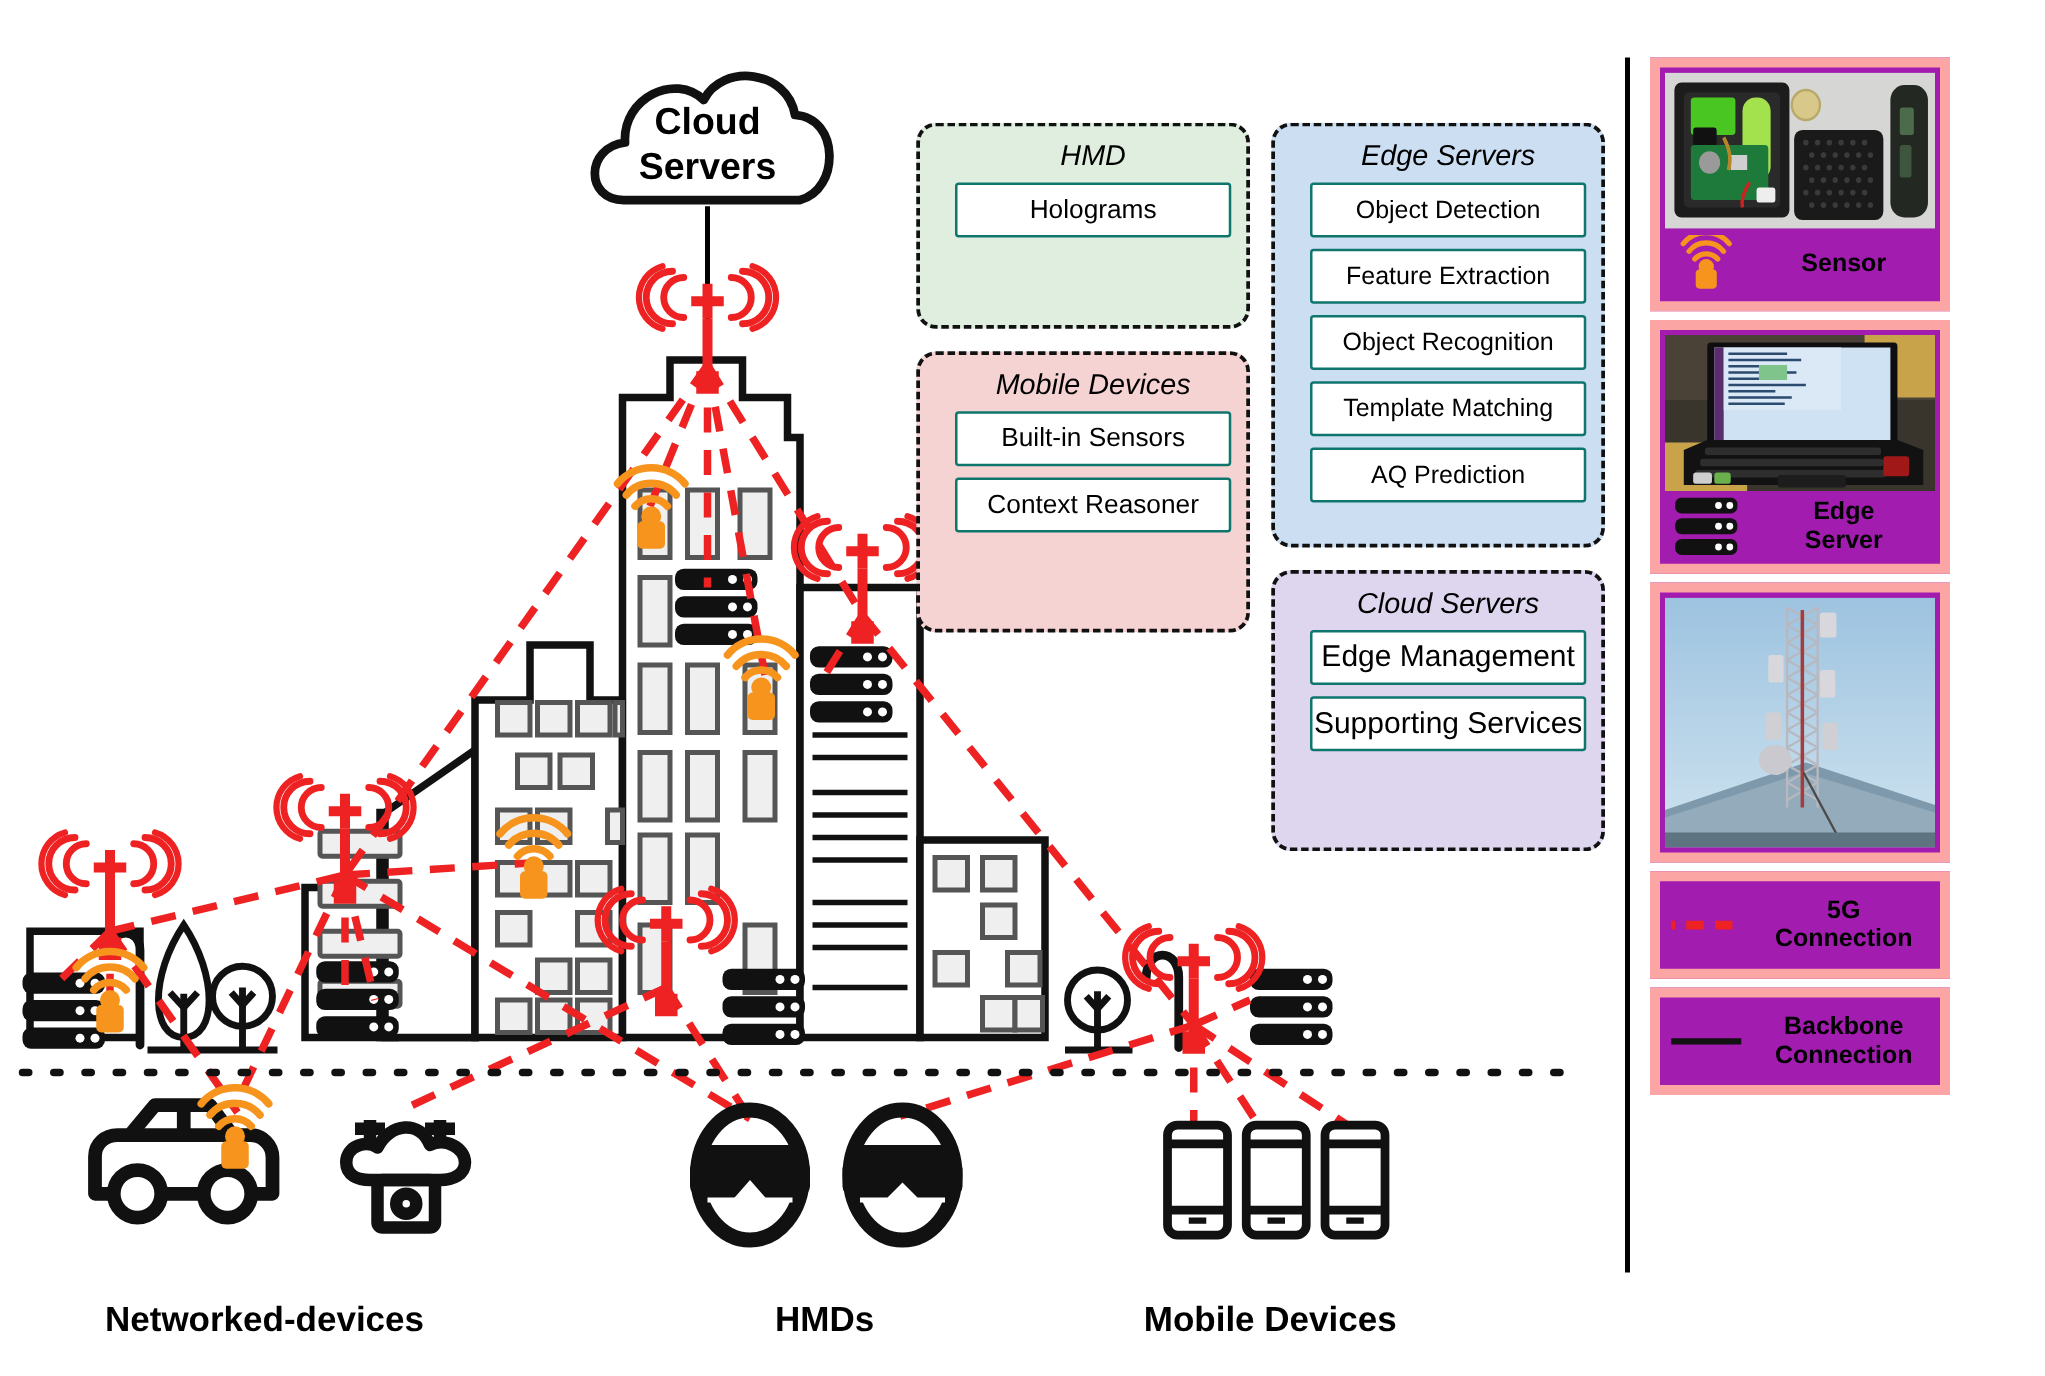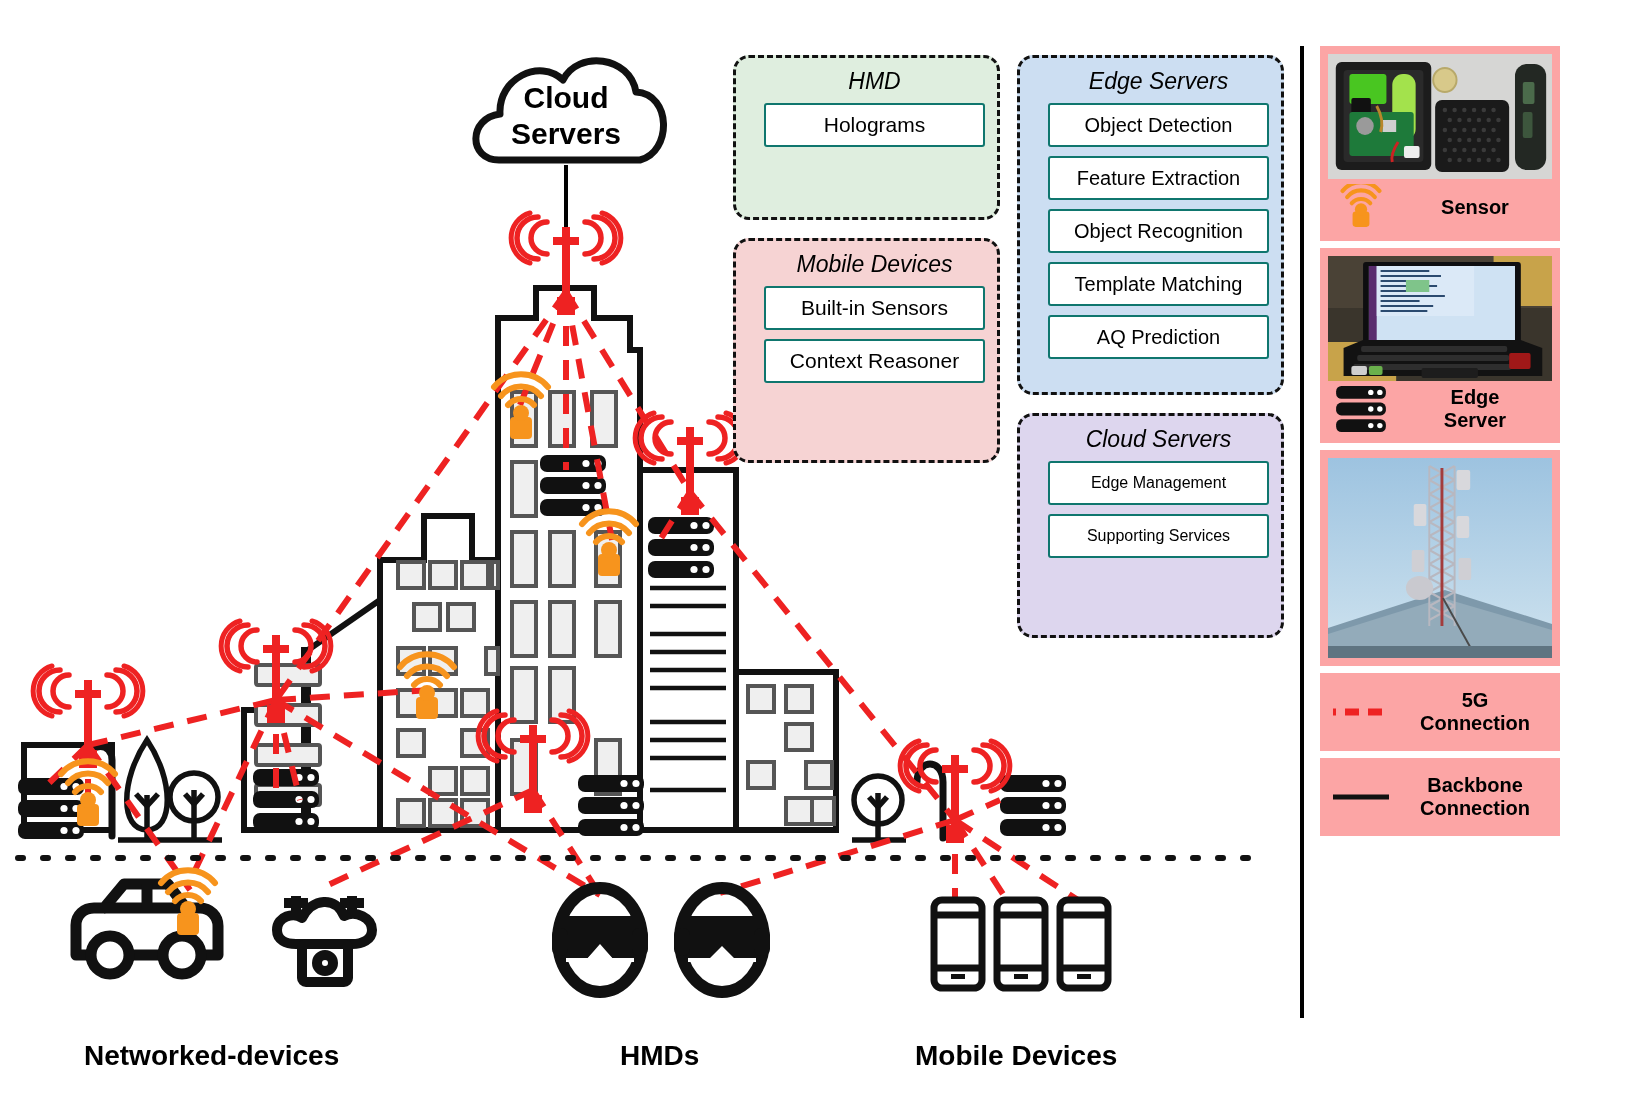--- a/index.html
+++ b/index.html
@@ -6,40 +6,40 @@
   body{width:1636px;height:1101px;position:relative;overflow:hidden;
        font-family:"Liberation Sans",sans-serif;color:#000;}
 
   #stage{position:absolute;left:0;top:0;width:1636px;height:1016px;}
 
   
   #scene{position:absolute;left:0;top:0;width:1290px;height:1101px;}
 
   
   .panel{position:absolute;border:3.5px dashed #111;border-radius:16px;
-         box-sizing:border-box;padding:6px 12px 12px 28px;}
+         box-sizing:border-box;padding:6px 12px 12px 28px;margin-top:43px;}
   .panel-title{font-style:italic;font-size:23px;text-align:center;
                line-height:30px;margin:2px 0 7px 0;font-weight:400;}
   .panel-row{background:#fff;border:2px solid #0f766e;border-radius:3px;
              text-align:center;font-size:21px;line-height:40px;height:40px;
              margin-bottom:9px;}
   .panel-row:last-child{margin-bottom:0;}
 
   #panel-hmd{left:733px;top:55px;width:267px;height:165px;background:#dfeedf;}
   #panel-mobile{left:733px;top:238px;width:267px;height:225px;background:#f6d3d3;}
   #panel-edge{left:1017px;top:55px;width:267px;height:340px;background:#ccdef2;}
   #panel-cloud{left:1017px;top:413px;width:267px;height:225px;background:#ddd6ee;}
   #panel-edge .panel-row{font-size:20px;}
-  #panel-cloud .panel-row{font-size:16px;}
+  #panel-cloud .panel-row{font-size:24px;}
 
   
   #legend-divider{position:absolute;left:1300px;top:46px;width:4px;height:972px;background:#000;}
   #legend{position:absolute;left:1320px;top:46px;width:240px;}
-  .lg-box{border:4px solid #fca5a5;box-sizing:border-box;margin-bottom:7px;
-          background:#fca5a5;padding:4px;}
+  .lg-box{border:8px solid #fca5a5;box-sizing:border-box;margin-bottom:7px;
+          background:#a21caf;padding:4px;}
   .lg-photo{width:100%;height:125px;display:block;position:relative;overflow:hidden;}
   .lg-foot{display:flex;align-items:center;gap:8px;padding:4px 2px 2px 2px;min-height:48px;}
   .lg-ico{width:62px;flex:0 0 62px;display:flex;align-items:center;justify-content:center;}
   .lg-label{flex:1;text-align:center;font-weight:bold;font-size:20px;line-height:23px;}
   .lg-line-row{display:flex;align-items:center;gap:8px;padding:8px 2px;min-height:46px;}
 
   
   .grp-label{position:absolute;font-weight:bold;font-size:28px;white-space:nowrap;}
 </style>
 </head>

